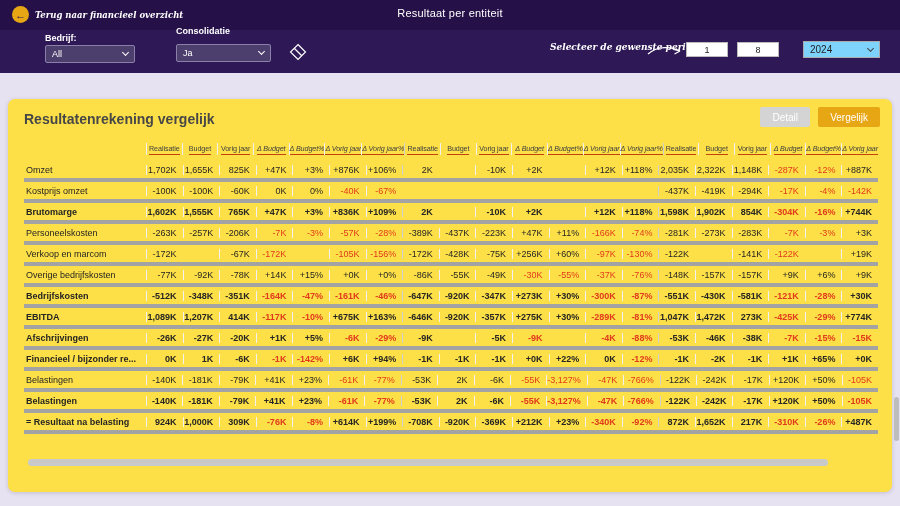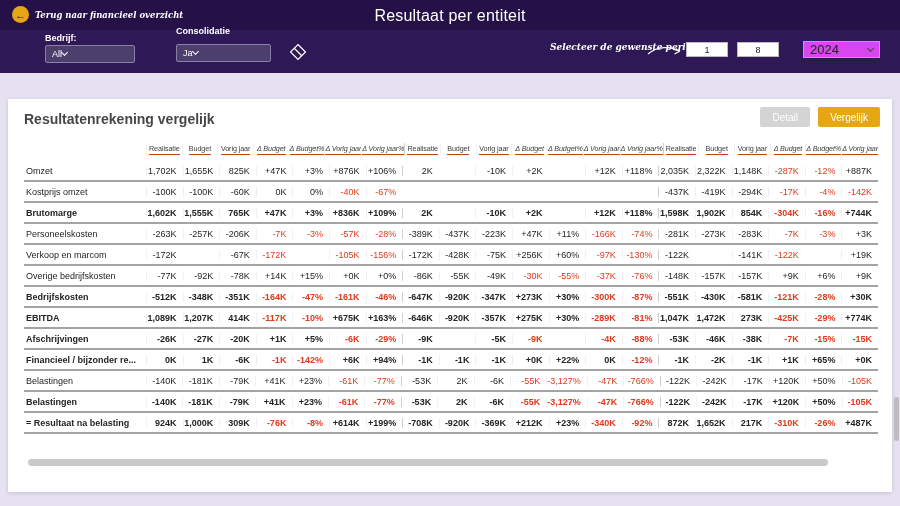--- a/index.html
+++ b/index.html
@@ -5,44 +5,44 @@
   * { margin:0; padding:0; box-sizing:border-box; }
   html,body { width:900px; height:506px; }
   body {
     font-family:"Liberation Sans", sans-serif;
     background:var(--page-bg,#e7e2f1);
     position:relative; overflow:hidden;
   }
   
   .topbar { position:absolute; left:0; top:0; width:900px; height:30px; background:var(--header-bg,#251047); }
   .filterbar { position:absolute; left:0; top:30px; width:900px; height:43px; background:var(--filter-bg,#2e1956); }
-  .page-title { position:absolute; left:0; right:0; top:7px; text-align:center; color:#fff; font-size:16px; letter-spacing:.2px; }
+  .page-title { position:absolute; left:0; right:0; top:7px; text-align:center; color:#fff; font-size:11px; letter-spacing:.2px; }
   .backbtn { position:absolute; left:12px; top:6px; display:flex; align-items:center; gap:6px; cursor:pointer; }
   .backcircle { width:17px; height:17px; border-radius:50%; background:var(--accent-gold,#e7a614); color:#2b1650; font-size:11px; font-weight:bold; display:flex; align-items:center; justify-content:center; }
   .backlabel { color:#fff; font:italic 700 8.5px "DejaVu Serif", serif; }
   .flabel { position:absolute; color:#fff; font-size:9px; font-weight:700; }
-  .fselect { position:absolute; height:18px; background:#4d3f6d; border:1px solid #8a7fa8; border-radius:2px; display:flex; align-items:center; padding:0 6px; color:#fff; font-size:9px; cursor:pointer; }
+  .fselect { position:absolute; height:18px; background:#4d3f6d; border:1px solid #8a7fa8; border-radius:2px; display:flex; align-items:center; justify-content:space-between; padding:0 6px; color:#fff; font-size:9px; cursor:pointer; }
   .chev { width:5px; height:5px; border-right:1.2px solid #fff; border-bottom:1.2px solid #fff; transform:rotate(45deg); margin-top:-3px; flex:0 0 auto; }
   .chev.dark { border-color:#444; }
   .eraser { position:absolute; left:288px; top:42px; cursor:pointer; }
   .period-label { position:absolute; left:550px; top:42px; color:#fff; font:italic 700 9px "DejaVu Serif", serif; }
   .period-arrow { position:absolute; left:647px; top:44px; }
   .pinput { position:absolute; width:42px; height:15px; border:1px solid #bbb; background:#fff; font-size:9px; color:#222; text-align:center; font-family:"Liberation Sans",sans-serif; }
-  .yearsel { position:absolute; left:803px; top:41px; width:77px; height:17px; background:#d946ef; border:1px solid #aaa; display:flex; align-items:center; justify-content:space-between; padding:0 6px; font-size:13px; color:#222; cursor:pointer; }
+  .yearsel { position:absolute; left:803px; top:41px; width:77px; height:17px; background:#7dd3fc; border:1px solid #aaa; display:flex; align-items:center; justify-content:space-between; padding:0 6px; font-size:10px; color:#222; cursor:pointer; }
   
   .annotation { position:absolute; left:36px; top:79px; display:flex; align-items:center; gap:4px; color:var(--accent-gold,#e7a614); font:italic 700 9px "DejaVu Serif", serif;margin-top:28px; }
   
-  .card { position:absolute; left:8px; top:99px; width:884px; height:393px; background:#ffffff; border-radius:0; box-shadow:0 1px 4px rgba(40,20,80,.18); }
+  .card { position:absolute; left:8px; top:99px; width:884px; height:393px; background:#fde047; border-radius:7px; box-shadow:0 1px 4px rgba(40,20,80,.18); }
   .card-title { position:absolute; left:16px; top:12px; font-size:14px; font-weight:600; color:#474747; }
   .btn { position:absolute; top:8px; height:20px; border:none; border-radius:2px; color:#fff; font-size:10px; padding:0 12px; cursor:pointer; font-family:Liberation Sans, sans-serif; }
   .btn-detail { right:82px; background:#d4d4d4; }
   .btn-vergelijk { right:12px; background:var(--accent-gold,#e7a614); }
   
   .grid { position:absolute; left:16px; right:14px; top:38px; }
-  .trow { display:grid; grid-template-columns:122px repeat(20,1fr); align-items:center; height:21px; border-bottom:2px solid #a3a3a3; }
+  .trow { display:grid; grid-template-columns:122px repeat(20,1fr); align-items:center; height:21px; border-bottom:4px solid #a3a3a3; }
   .trow.thead { height:24px; border-bottom:none; }
   .tcell { font-size:9px; color:var(--text-dark,#252423); text-align:right; padding-right:6px; white-space:nowrap; }
   .tcell.val { border-left:1px solid #f2f0f4; }
   .tcell.lab { text-align:left; padding-left:2px; overflow:hidden; text-overflow:ellipsis; cursor:pointer; }
   .tcell.th { text-align:center; padding-right:0; border-left:1px solid #f2f0f4; overflow:visible; cursor:pointer; }
   .hul { display:inline-block; font-size:7.2px; color:#3d3d3d; border-bottom:1px solid #c2410c; padding-bottom:1px; letter-spacing:-.1px; }
   .hul.ital { font-style:italic; }
   .gstart { border-left:1px solid #cfcfcf !important; }
   .boldrow .tcell { font-weight:700; }
   .neg { color:var(--negative,#e0391c); }

